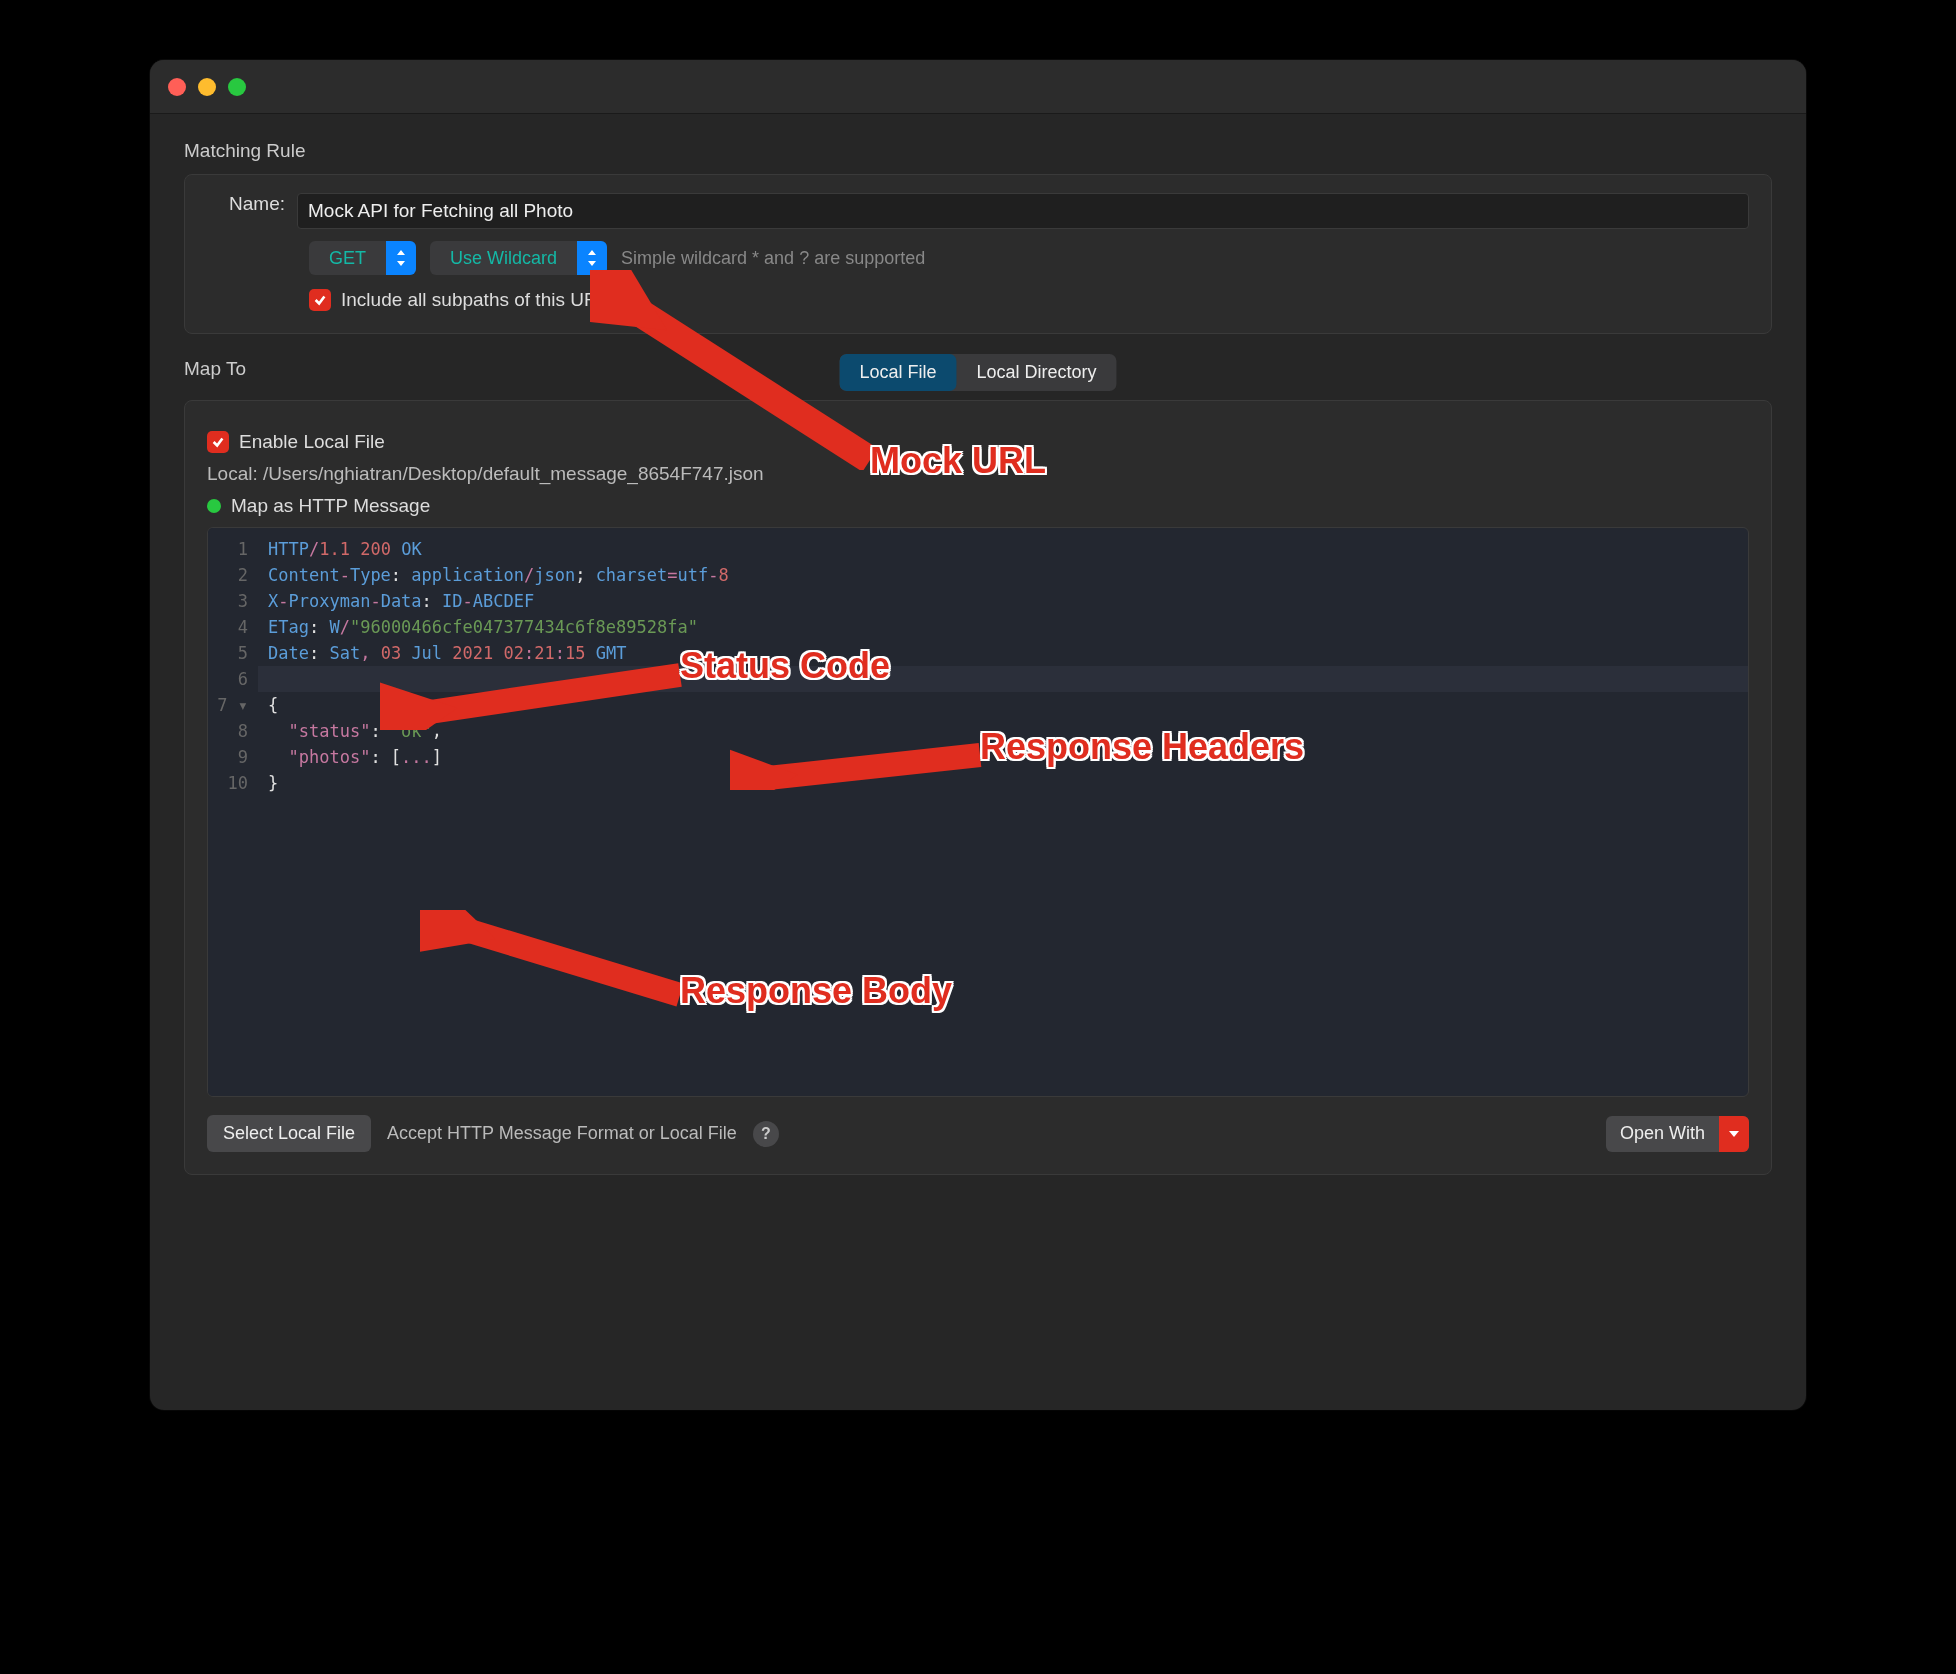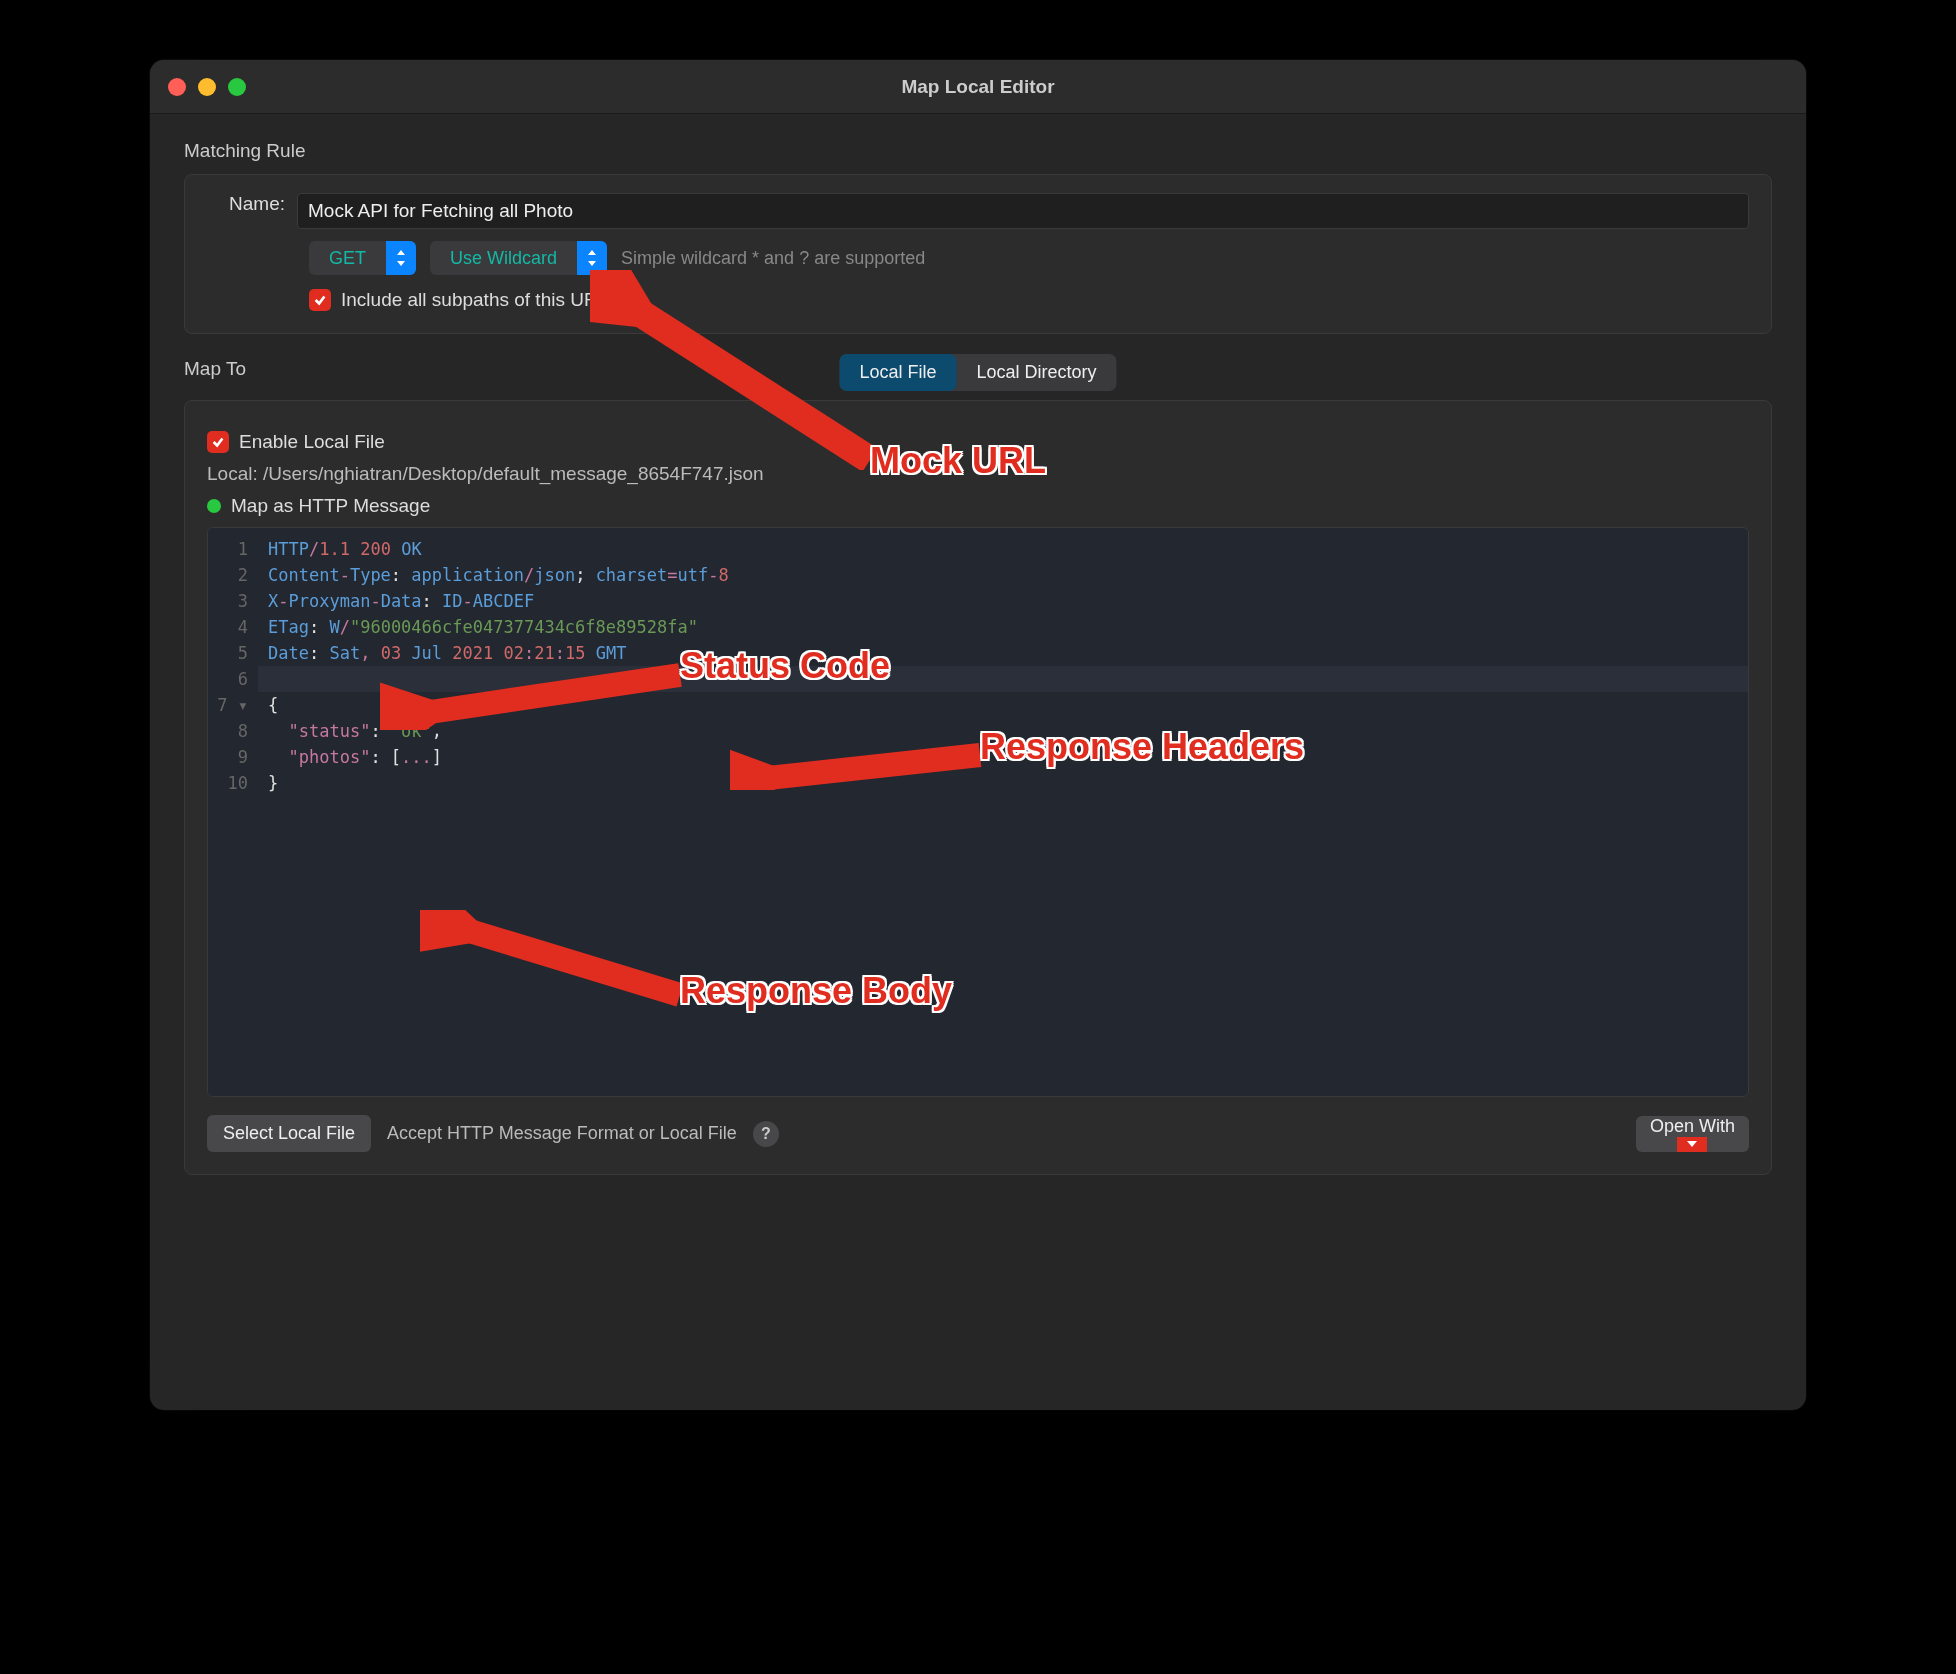--- a/index.html
+++ b/index.html
@@ -235,21 +235,20 @@
     font-weight: 600;
   }
   .spacer { flex: 1; }
   .open-with {
     display: flex;
     align-items: center;
     background: #48484a;
     border-radius: 6px;
     overflow: hidden;
     height: 36px;
-    flex-direction: column;
   }
   .open-with span { padding: 0 14px; color: #eee; font-size: 18px; }
   .open-with .ow-chev {
     background: #e02d1f;
     width: 30px; height: 100%;
     display: flex; align-items: center; justify-content: center;
   }
   
   .annotation {
     position: absolute;
@@ -269,21 +268,20 @@
 </head>
 <body>
 
 <div class="window">
   <div class="titlebar">
     <div class="traffic-lights">
       <div class="light red"></div>
       <div class="light yellow"></div>
       <div class="light green"></div>
     </div>
-    <div class="title">Map Local Editor</div>
   </div>
 
   <div class="content">
 
     <div class="section-label">Matching Rule</div>
     <div class="panel">
       <div class="form-row">
         <div class="form-label">Name:</div>
         <input class="text-input" type="text" value="Mock API for Fetching all Photo" style="">
       </div>

